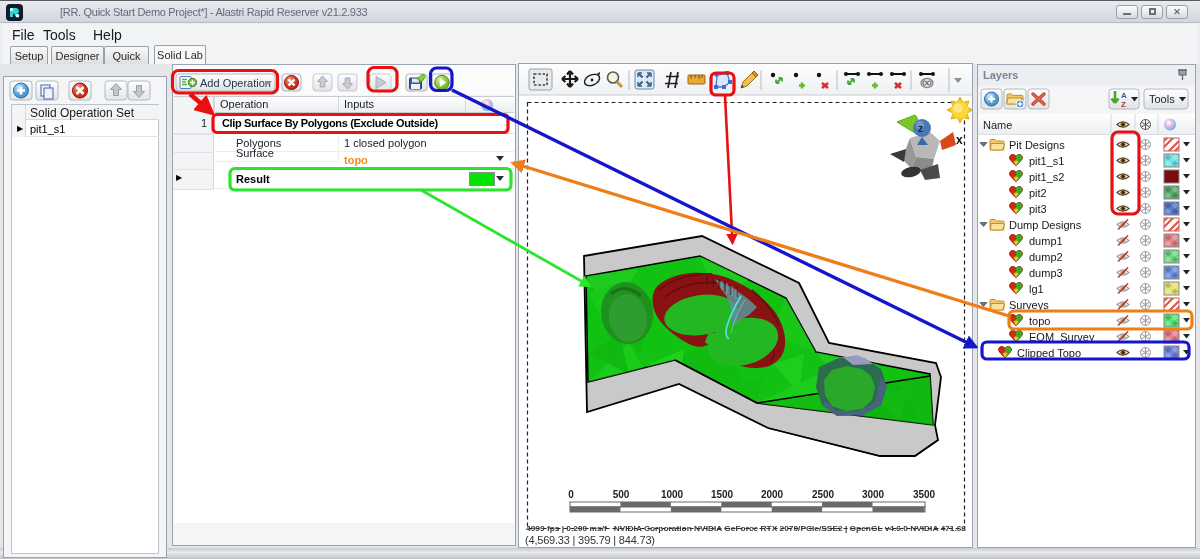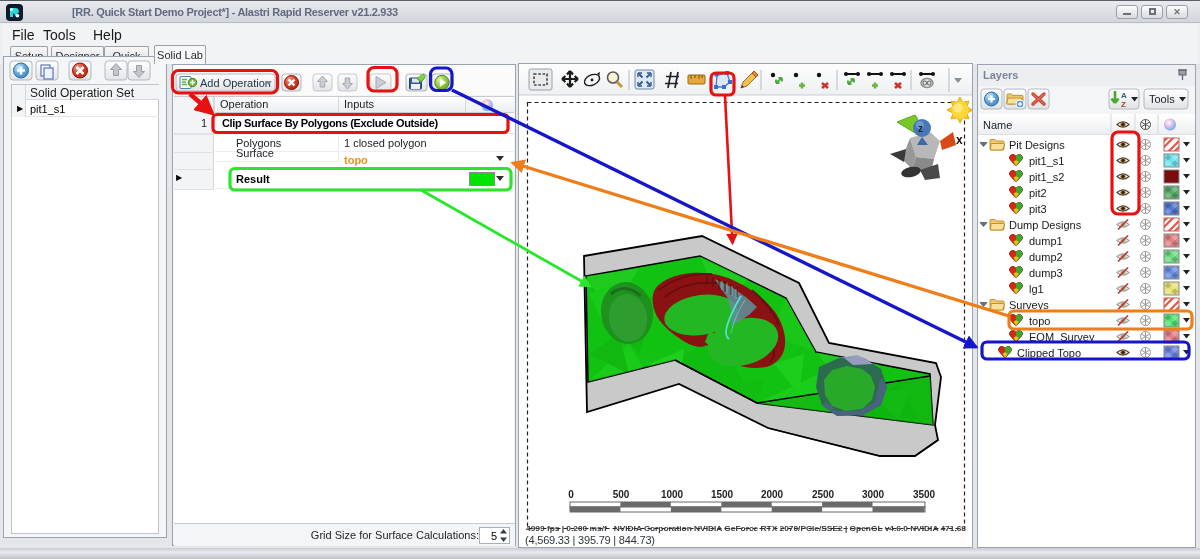--- a/index.html
+++ b/index.html
@@ -3,41 +3,41 @@
 <meta charset="utf-8">
 <style>
 * { margin:0; padding:0; box-sizing:border-box; }
 html,body { width:1200px; height:559px; overflow:hidden; font-family:"Liberation Sans",sans-serif; }
 body { position:relative; background:#eceef2; }
 
 
 #titlebar { position:absolute; left:0; top:0; width:1200px; height:23px;
   background:linear-gradient(#e8eaee,#d2d5dc); border-bottom:1px solid #b8bcc4; border-top:1px solid #5a5e66;}
 #appicon { position:absolute; left:6px; top:3px; width:17px; height:17px; background:#101a2a; border-radius:4px; }
-#title-text { position:absolute; left:40px; top:5px; font-size:11px; font-weight:bold; color:#636a80; letter-spacing:-0.3px;padding-left:32px; }
+#title-text { position:absolute; left:28px; top:5px; font-size:11px; font-weight:normal; color:#636a80; letter-spacing:-0.3px;padding-left:32px; }
 .winbtn { position:absolute; top:4px; width:22px; height:14px; background:linear-gradient(#fdfdfd,#d8dadd);
   border:1px solid #9aa0a8; border-radius:3px; color:#6a7078; font-size:9px; font-weight:bold; text-align:center; line-height:12px;}
 
 
 #menubar { position:absolute; left:3px; top:24px; width:1194px; height:21px; background:#f2f3f5; }
 .menuitem { position:absolute; top:3px; font-size:14px; color:#1a1a1a; }
 
 
 #tabstrip { position:absolute; left:3px; top:45px; width:1194px; height:19px; background:#f2f3f5; }
 .tab { position:absolute; top:1px; height:18px; background:linear-gradient(#f8f8f8,#dcdee2); border:1px solid #9aa0a8;
   border-bottom:none; border-radius:2px 2px 0 0; font-size:11px; color:#2a2a2a; text-align:center; padding-top:3px; }
 .tab.active { background:#f7f8fa; top:0; height:19px; font-weight:normal; z-index:3; }
 
 
 .panel { position:absolute; background:#f4f5f7; border:1px solid #9aa4b0; }
 #main-bg { position:absolute; left:0; top:64px; width:1200px; height:484px; background:#e4e6ea; }
 #bottomstrip { position:absolute; left:0; top:548px; width:1200px; height:11px; background:linear-gradient(#c8cbd2,#e8eaee 40%,#c0c3ca); }
 
 
-#leftpanel { left:3px; top:56px; width:164px; height:482px; }
+#leftpanel { left:3px; top:76px; width:164px; height:482px; }
 
 #midpanel { left:172px; top:64px; width:344px; height:482px; }
 
 #viewport { position:absolute; left:518px; top:63px; width:455px; height:485px; background:#fff; border:1px solid #9aa4b0; }
 
 #rightpanel { left:977px; top:64px; width:219px; height:484px; }
 </style>
 </head>
 <body>
 
@@ -206,28 +206,20 @@
     <div style="position:absolute;left:41px;top:48px;width:124px;height:17px;border-bottom:1px solid #ecedef;border-right:1px solid #ecedef;font-size:11px;color:#20242a;padding:2px 0 0 21px;">Surface</div>
     <div style="position:absolute;left:166px;top:55px;width:174px;height:17px;border-bottom:1px solid #ecedef;font-size:11px;font-weight:bold;color:#f09018;padding:2px 0 0 4px;">topo</div>
     <div style="position:absolute;left:322px;top:59px;width:0;height:0;border:4px solid transparent;border-top:5px solid #2a2e34;"></div>
 
     <div style="position:absolute;left:2px;top:76px;font-size:8px;color:#000;">▶</div>
     <div style="position:absolute;left:41px;top:72px;width:299px;height:20px;border-bottom:1px solid #ecedef;font-size:11px;font-weight:bold;color:#000;padding:4px 0 0 21px;">Result</div>
     <div style="position:absolute;left:295px;top:75px;width:26px;height:14px;background:#00e400;border:1px solid #8a8e94;"></div>
     <div style="position:absolute;left:322px;top:79px;width:0;height:0;border:4px solid transparent;border-top:5px solid #2a2e34;"></div>
   </div>
 
-  <div style="position:absolute;left:1px;top:458px;width:341px;height:23px;background:#f4f5f7;border-top:1px solid #c8ccd2;">
-    <div style="position:absolute;right:36px;top:5px;font-size:11px;color:#20242a;">Grid Size for Surface Calculations:</div>
-    <div style="position:absolute;right:5px;top:3px;width:31px;height:17px;background:#fff;border:1px solid #aab0b8;font-size:11px;color:#000;padding:2px 12px 0 0;text-align:right;">5</div>
-    <svg width="9" height="13" style="position:absolute;right:7px;top:5px;">
-      <path d="M4.5 0l3.5 4.5h-7z" fill="#3a3e44"></path>
-        <path d="M4.5 13L1 8.5h7z" fill="#3a3e44"></path>
-    </svg>
-  </div>
 </div>
 <div id="viewport">
 <svg width="453" height="483" viewBox="0 0 453 483" style="position:absolute;left:0;top:0;">
   <defs>
     <linearGradient id="vtb" x1="0" y1="0" x2="0" y2="1">
       <stop offset="0" stop-color="#fdfdfd"></stop>
           <stop offset="1" stop-color="#eef0f2"></stop>
     </linearGradient>
   </defs>
 

